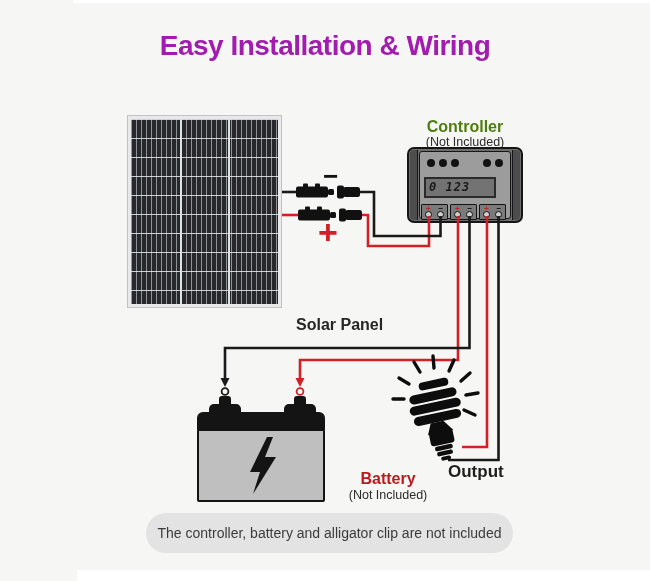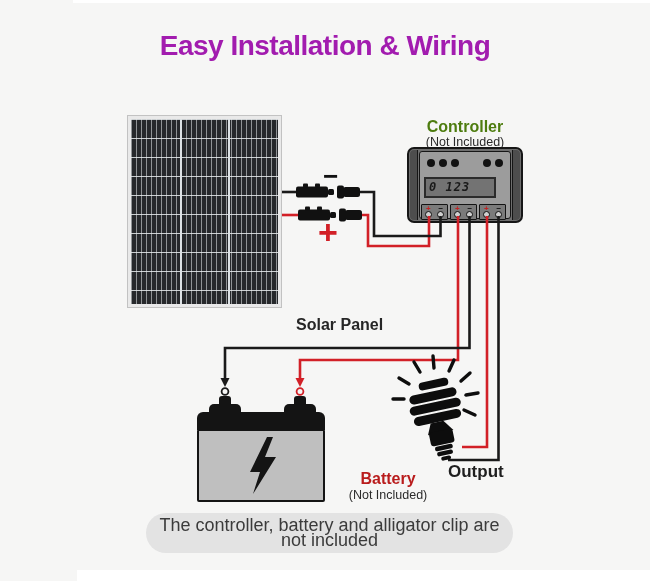--- a/index.html
+++ b/index.html
@@ -83,21 +83,21 @@
   .battery-label    { position:absolute; left:328px; top:470px; width:120px; text-align:center; font-size:16px; font-weight:bold; color:#b91c1c; }
   .battery-sublabel { position:absolute; left:328px; top:488px; width:120px; text-align:center; font-size:12.5px; color:#2b2b2b; }
 
   .output-label { position:absolute; left:448px; top:462px; font-size:17px; font-weight:bold; color:#1f1f1f; }
 
   
   .footer-note {
     position:absolute; left:146px; top:513px; width:367px; height:40px;
     background:#e3e3e3; border-radius:20px;
     display:flex; flex-direction:column; justify-content:center;
-    text-align:center; font-size:18px; line-height:15px; color:#3b3b3b;
+    text-align:center; font-size:14px; line-height:15px; color:#3b3b3b;
   }
 
   .overlay { position:absolute; left:0; top:0; pointer-events:none; }
 </style>
 </head>
 <body>
 
 <div class="edge-strip edge-top"></div>
 <div class="edge-strip edge-bottom"></div>
 

